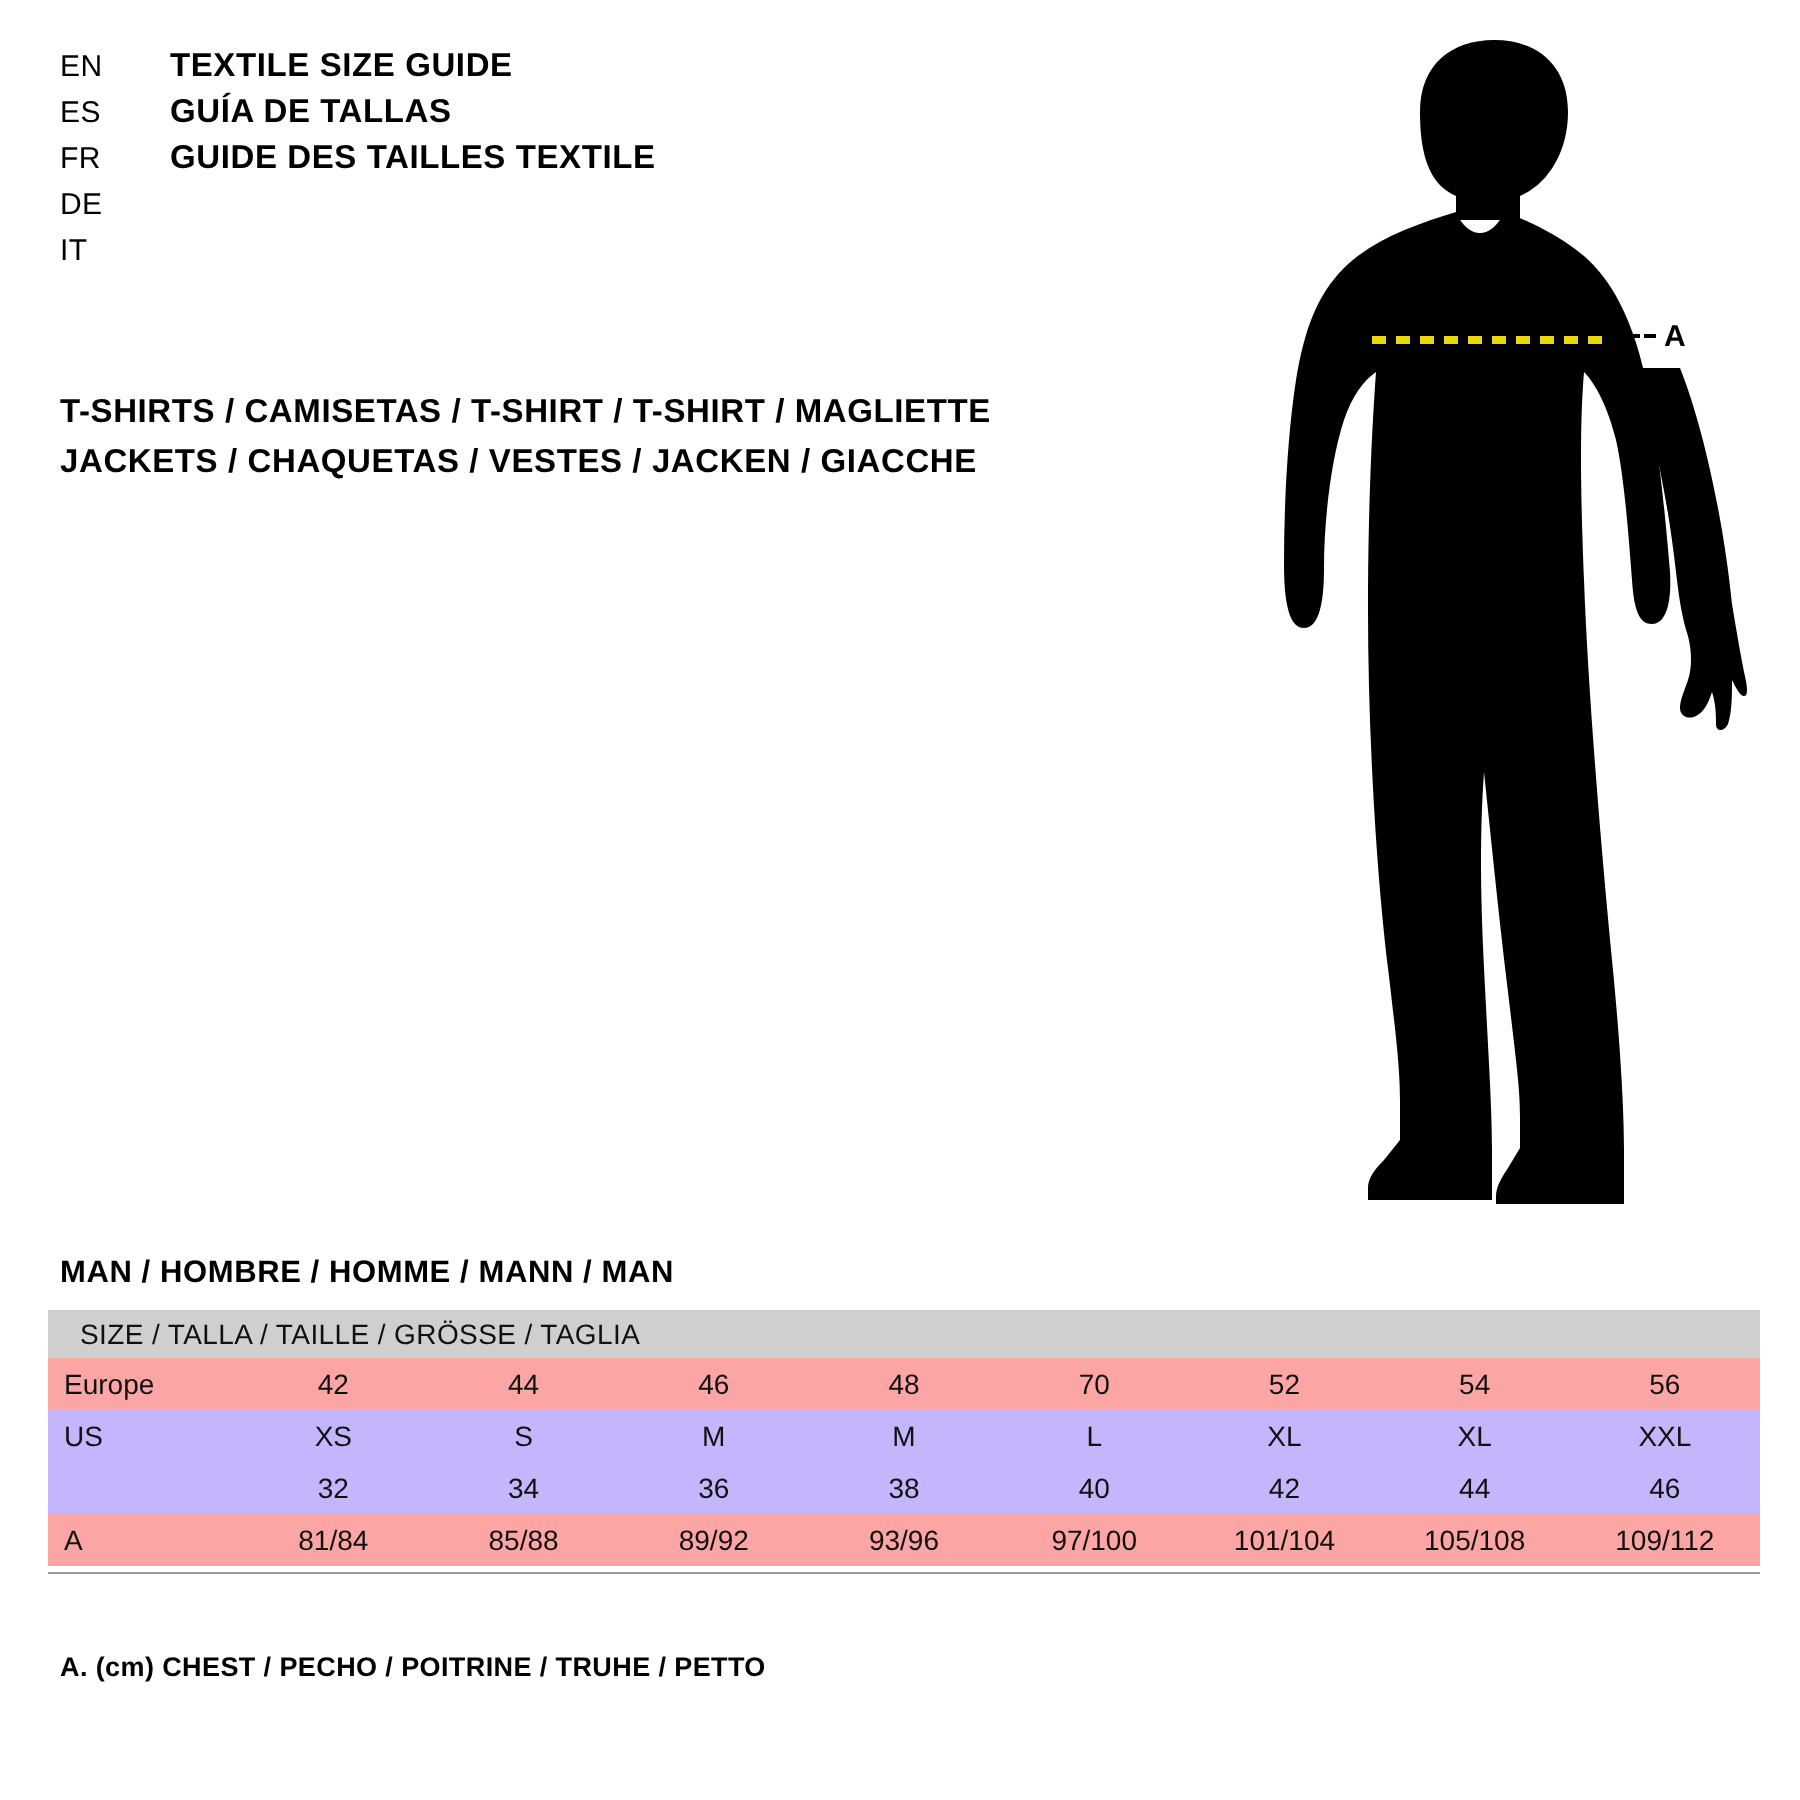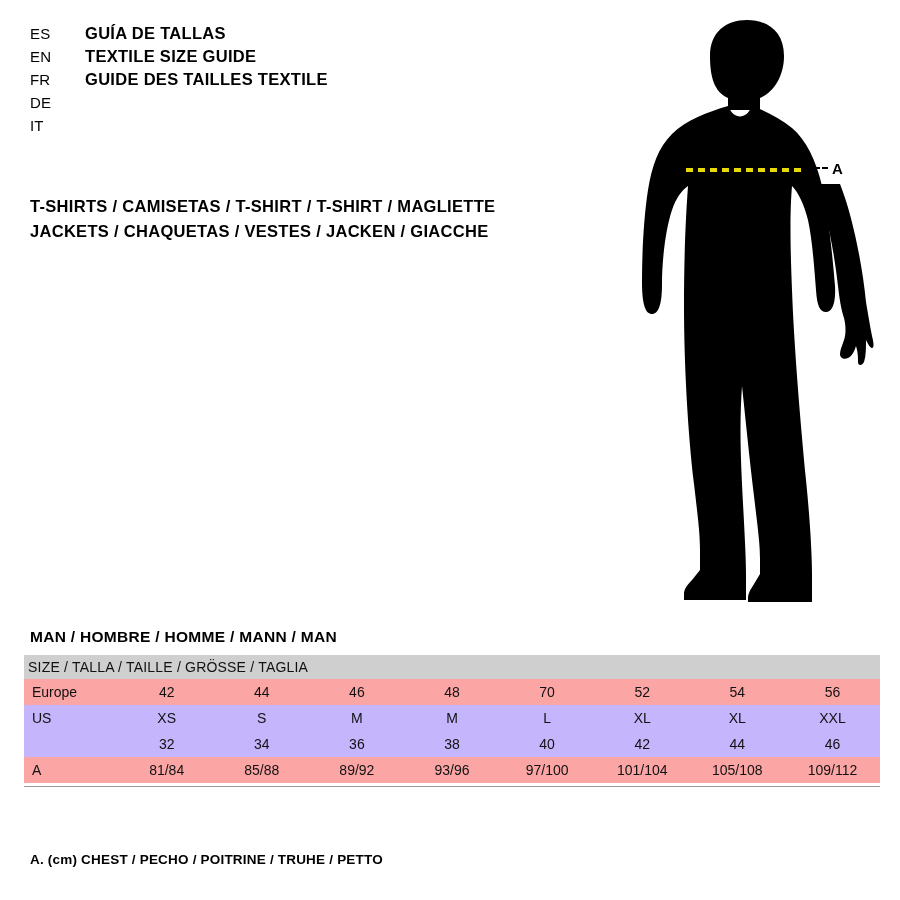--- a/index.html
+++ b/index.html
@@ -116,21 +116,21 @@
     font-size: 14px;
     color: #111;
     padding: 0;
     vertical-align: middle;
   }
   .size-table tr.head td {
     background: #cfcfcf;
     font-size: 14px;
     font-weight: normal;
     letter-spacing: 0.2px;
-    padding-left: 4px;
+    padding-left: 16px;
     height: 24px;
   }
   .size-table tr.shade td {
     background: #c4b5fd;
   }
   .size-table tr.plain td {
     background: #fca5a5;
   }
   .size-table td.label {
     padding-left: 8px;
@@ -150,36 +150,35 @@
   .rule-bottom { top: 786px; }
 
   
   .footnote {
     position: absolute;
     left: 30px;
     top: 826px;
     font-size: 13.5px;
     font-weight: bold;
     letter-spacing: 0.2px;
-    margin-top: 26px;
   }
 </style>
 </head>
 <body>
 
 <div class="page">
 
   <div class="lang-block">
     <div class="lang-row">
+      <span class="lang-code">EN</span>
+      <span class="lang-text">TEXTILE SIZE GUIDE</span>
+    </div>
+    <div class="lang-row">
       <span class="lang-code">ES</span>
       <span class="lang-text">GUÍA DE TALLAS</span>
-    </div>
-    <div class="lang-row">
-      <span class="lang-code">EN</span>
-      <span class="lang-text">TEXTILE SIZE GUIDE</span>
     </div>
     <div class="lang-row">
       <span class="lang-code">FR</span>
       <span class="lang-text">GUIDE DES TAILLES TEXTILE</span>
     </div>
     <div class="lang-row">
       <span class="lang-code">DE</span>
     </div>
     <div class="lang-row">
       <span class="lang-code">IT</span>

